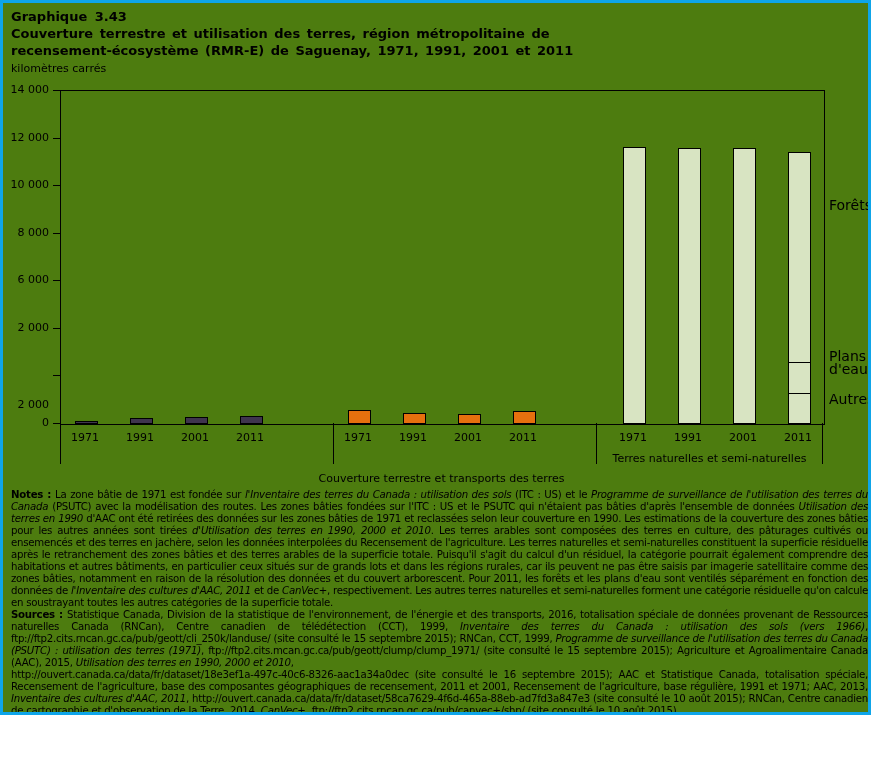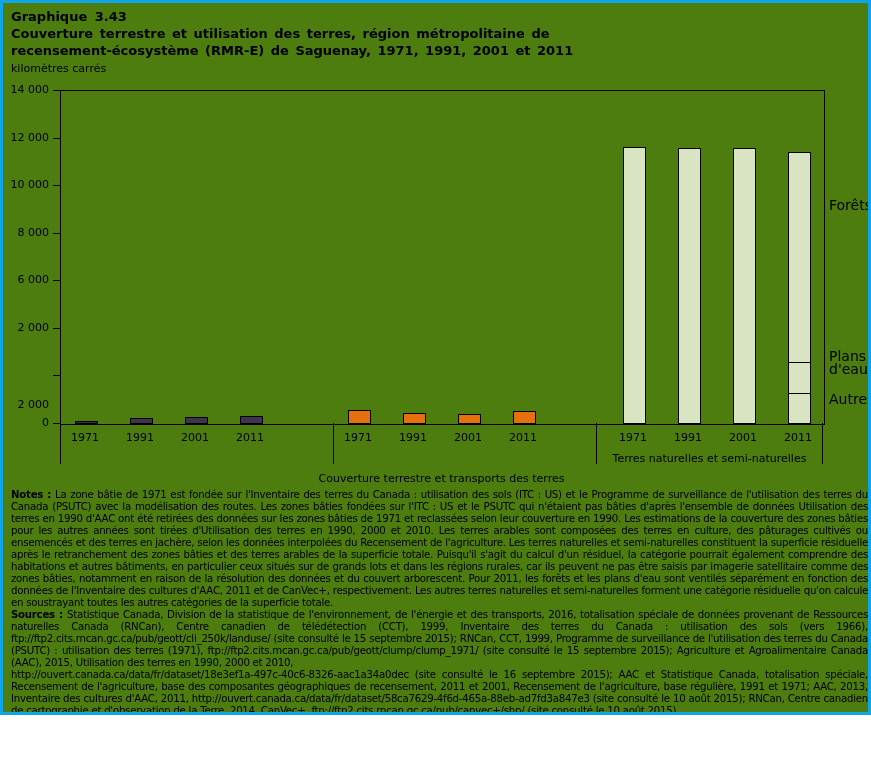--- a/index.html
+++ b/index.html
@@ -21,21 +21,21 @@
   .sep{position:absolute;top:0;width:1px;height:41px;background:#000;}
   .xtitle{position:absolute;top:49px;left:0;width:100%;text-align:center;font-size:11px;}
   .seglab{position:absolute;left:826px;font-size:14px;line-height:13px;}
   .seg0{top:196px;}
   .seg1{top:347px;width:44px;}
   .seg2{top:390px;}
   .fine{position:absolute;left:8px;top:486px;width:857px;font-size:10.2px;line-height:12px;
         text-align:justify;letter-spacing:-0.25px;overflow-wrap:anywhere;}
   .fine p{margin:0;}
   .fine .b{font-weight:bold;}
-  .fine .i{}
+  .fine .i{font-style:italic;}
 </style>
 </head>
 <body>
 
 <div class="page">
 
   <div class="hdr">
     <div class="fig-label">Graphique 3.43</div>
     <div class="fig-title">Couverture terrestre et utilisation des terres, région métropolitaine de</div>
     <div class="fig-title">recensement-écosystème (RMR-E) de Saguenay, 1971, 1991, 2001 et 2011</div>

